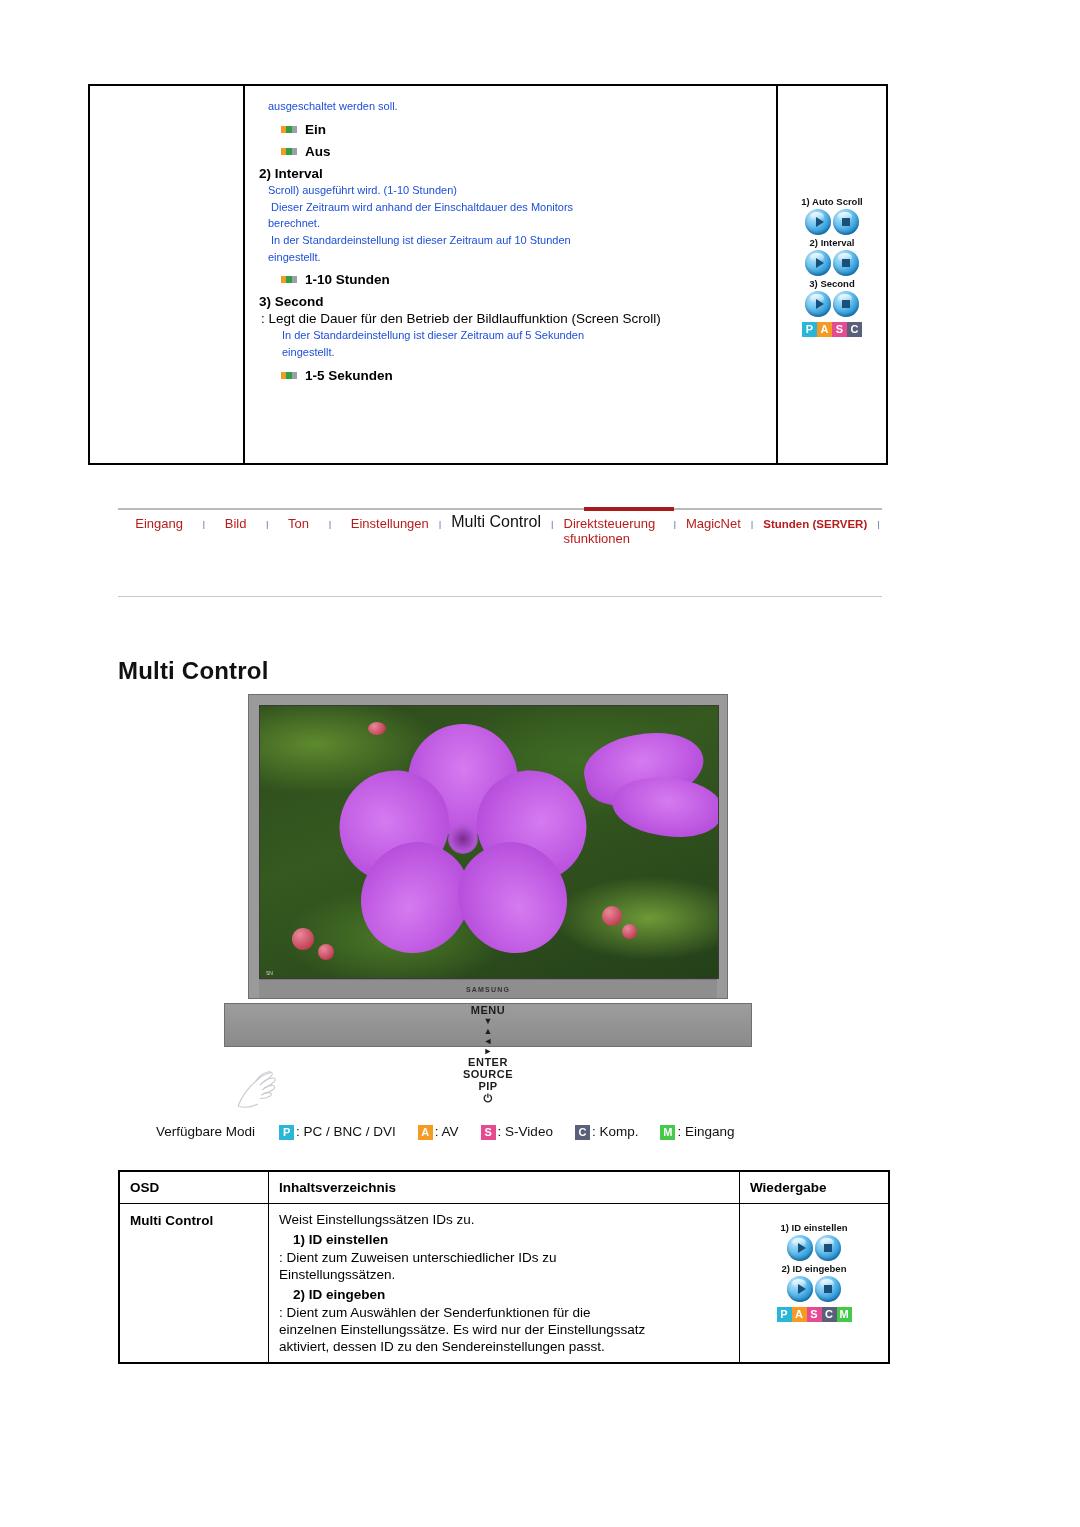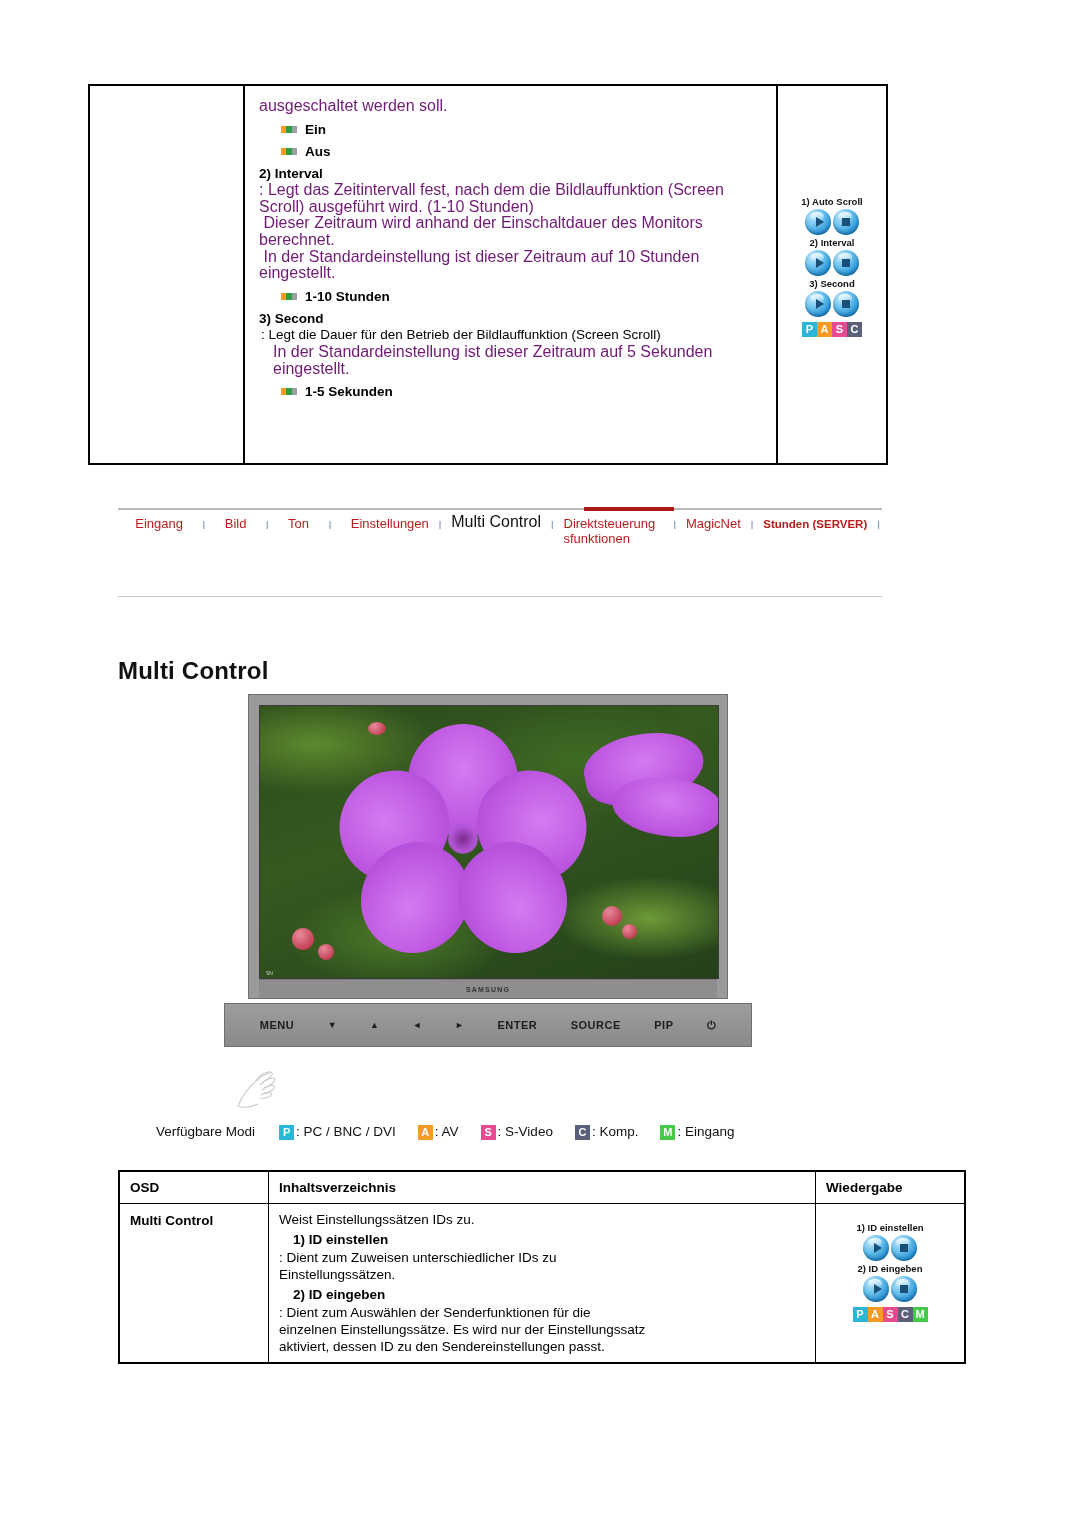--- a/index.html
+++ b/index.html
@@ -39,24 +39,25 @@
     padding: 12px 14px 0 14px;
     position: relative;
   }
   .spec-col-right {
     width: 108px;
     box-sizing: border-box;
     position: relative;
   }
 
   .body-line {
-    font-size: 16px;
+    font-size: 11px;
     line-height: 16.6px;
-    color: #701a75;
+    color: #1d4ed8;
     white-space: pre-wrap;
+    margin-left: 9px;
   }
   .body-line.indent { padding-left: 14px; }
   .hdr-line {
     font-size: 13.5px;
     font-weight: bold;
     line-height: 16.6px;
     color: #000;
     margin-top: 4px;
   }
   .hang {
@@ -322,20 +323,21 @@
     width: 100%;
     height: 44px;
     margin-top: 4px;
     background: linear-gradient(to bottom, #9d9d9d, #8a8a8a);
     border: 1px solid #6f6f6f;
     display: flex;
     align-items: center;
     justify-content: space-around;
     padding: 0 18px;
     box-sizing: border-box;
+    flex-direction: column;
   }
   .ctrlpanel .k {
     font-size: 11px;
     font-weight: bold;
     color: #1d1d1d;
     letter-spacing: .5px;
   }
   .ctrlpanel .tri { font-size: 9px; color: #1d1d1d; }
 
   .hand-icon {
@@ -376,21 +378,21 @@
   .c-a { background: #f59a23; }
   .c-s { background: #e64a91; }
   .c-c { background: #5a5f7a; }
   .c-m { background: #44c94a; }
 
   
   .osd-table {
     position: absolute;
     left: 118px;
     top: 1170px;
-    width: 848px;
+    width: 772px;
     border: 2px solid #000;
     border-collapse: collapse;
     box-sizing: border-box;
   }
   .osd-table td, .osd-table th {
     border: 1px solid #000;
     vertical-align: top;
     padding: 7px 10px;
     text-align: left;
   }
@@ -440,21 +442,20 @@
     <div class="bullet-row">
       <span class="bullet-sq"></span>
       <span class="bullet-label">Ein</span>
     </div>
     <div class="bullet-row">
       <span class="bullet-sq"></span>
       <span class="bullet-label">Aus</span>
     </div>
 
     <div class="hdr-line">2) Interval</div>
-    <div class="body-line">: Legt das Zeitintervall fest, nach dem die Bildlauffunktion (Screen</div>
     <div class="body-line">Scroll) ausgeführt wird. (1-10 Stunden)</div>
     <div class="body-line"> Dieser Zeitraum wird anhand der Einschaltdauer des Monitors</div>
     <div class="body-line">berechnet.</div>
     <div class="body-line"> In der Standardeinstellung ist dieser Zeitraum auf 10 Stunden</div>
     <div class="body-line">eingestellt.</div>
 
     <div class="bullet-row">
       <span class="bullet-sq"></span>
       <span class="bullet-label">1-10 Stunden</span>
     </div>

